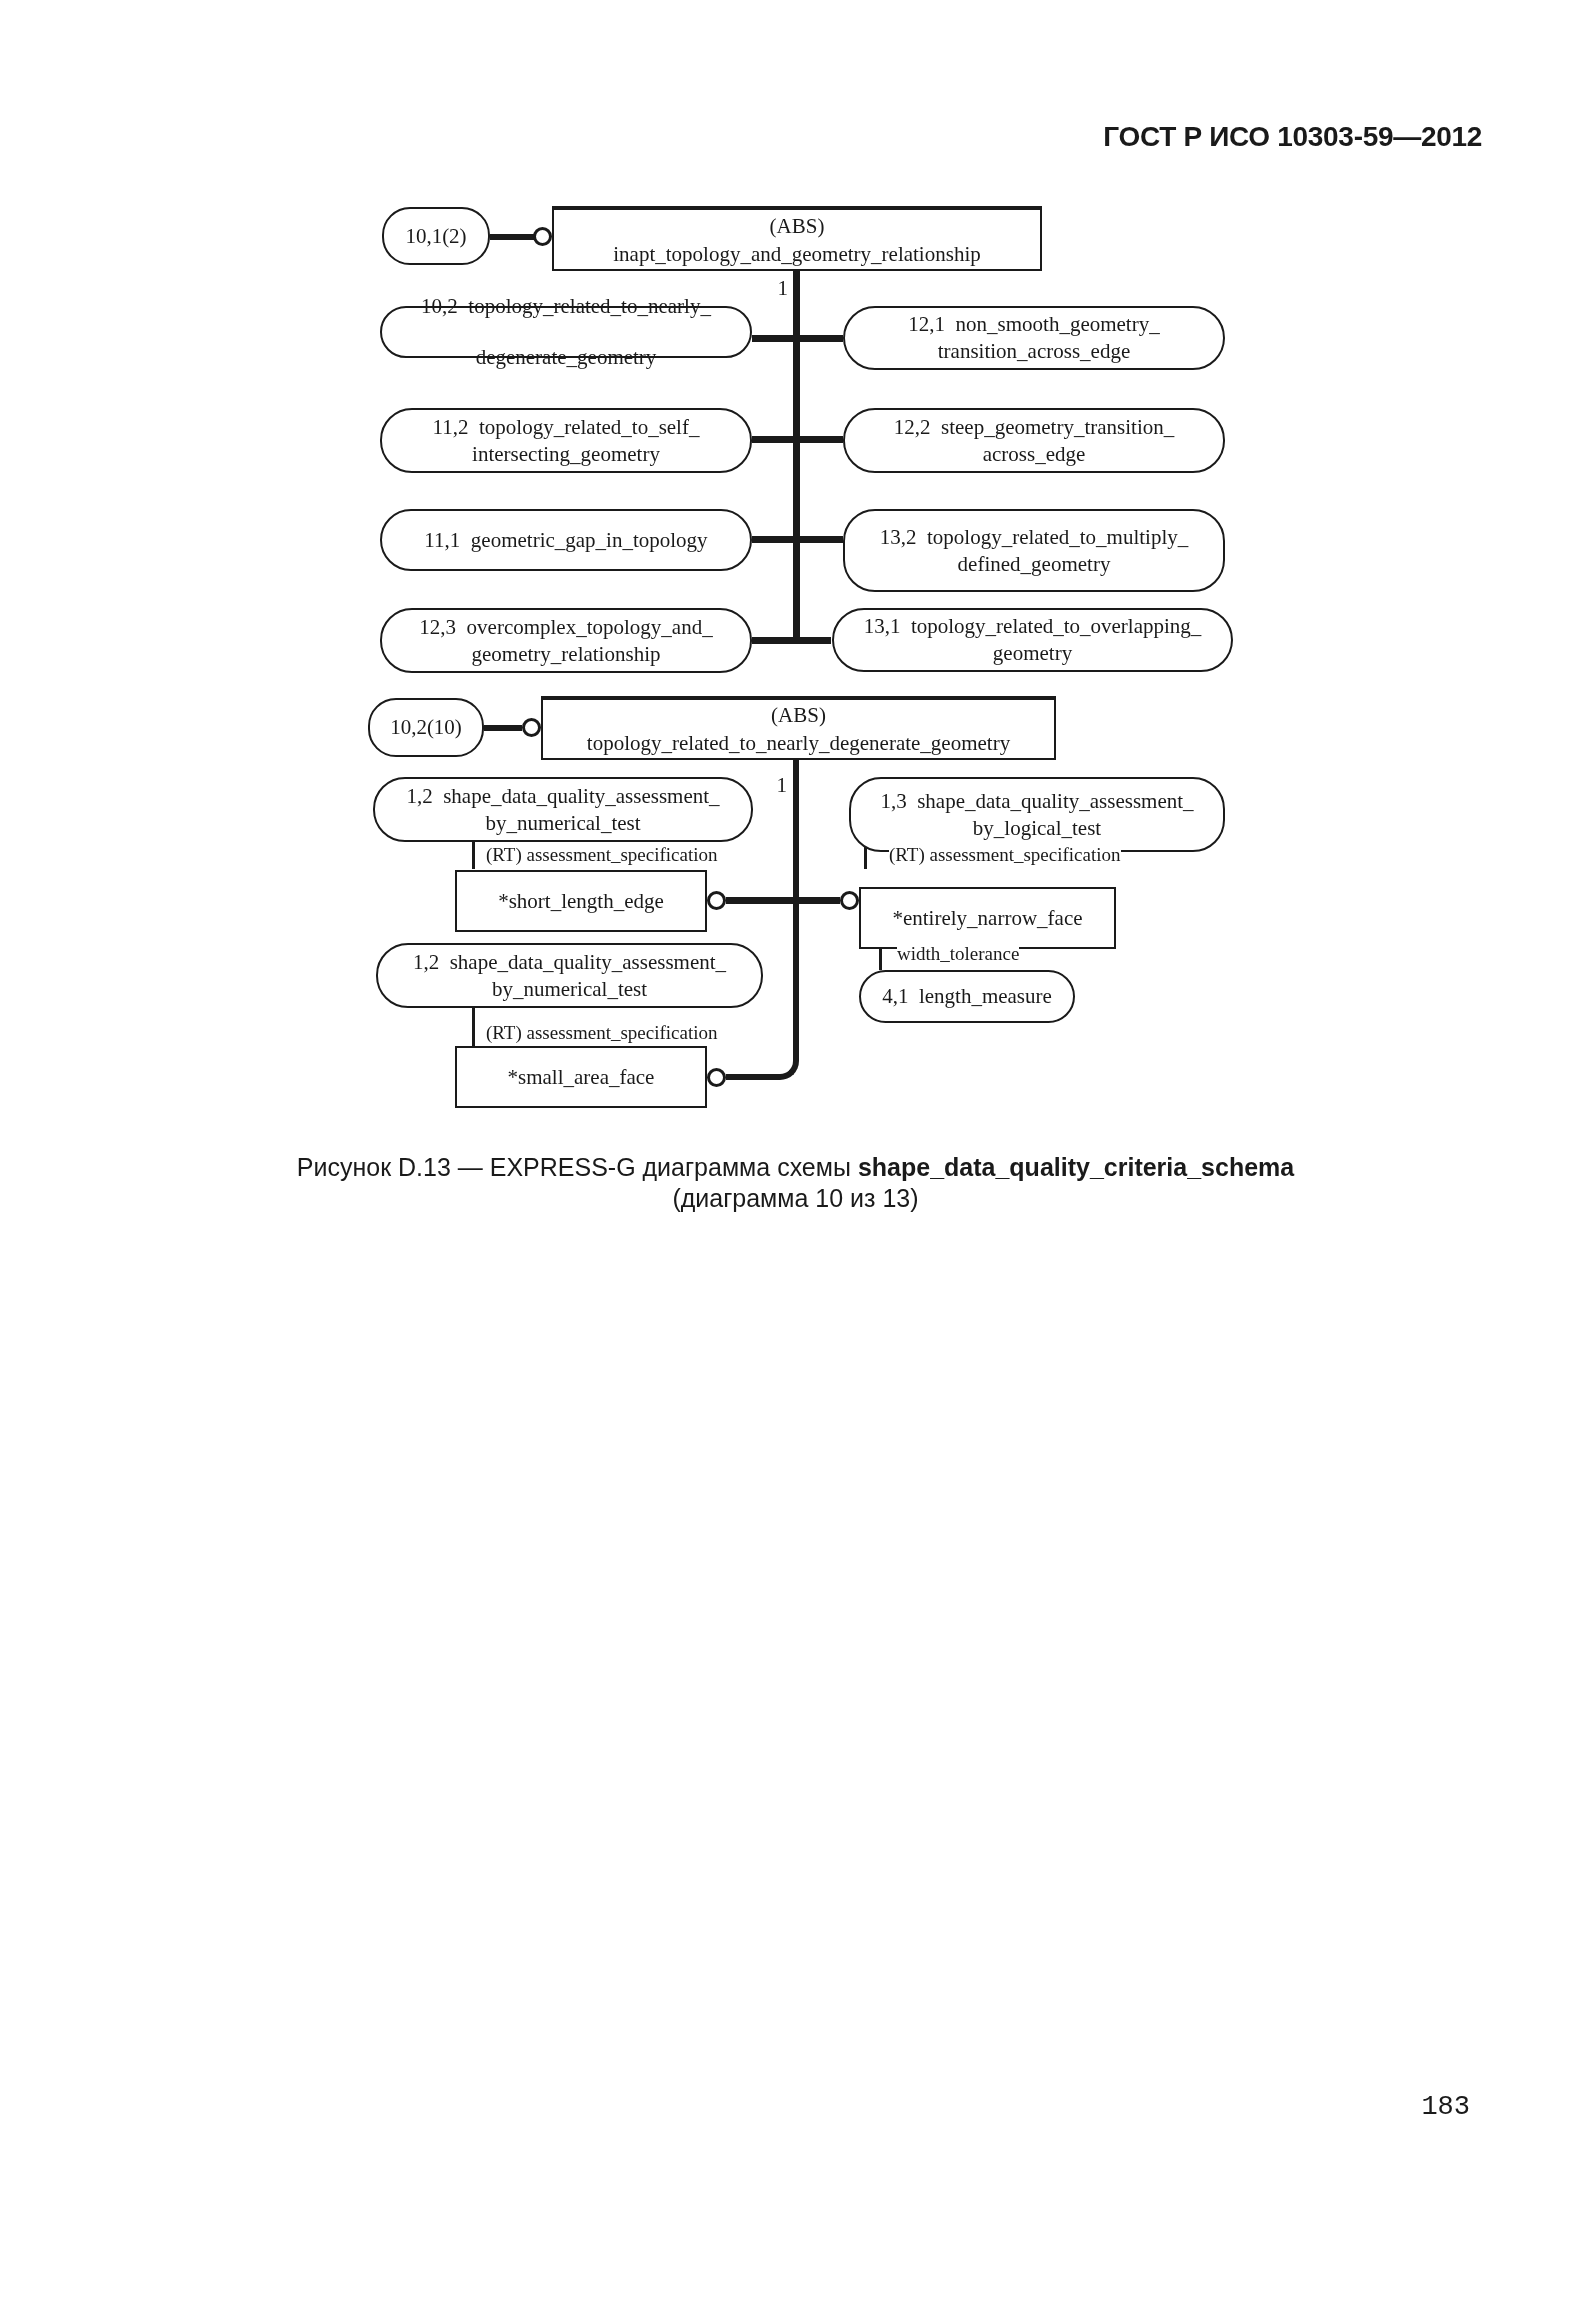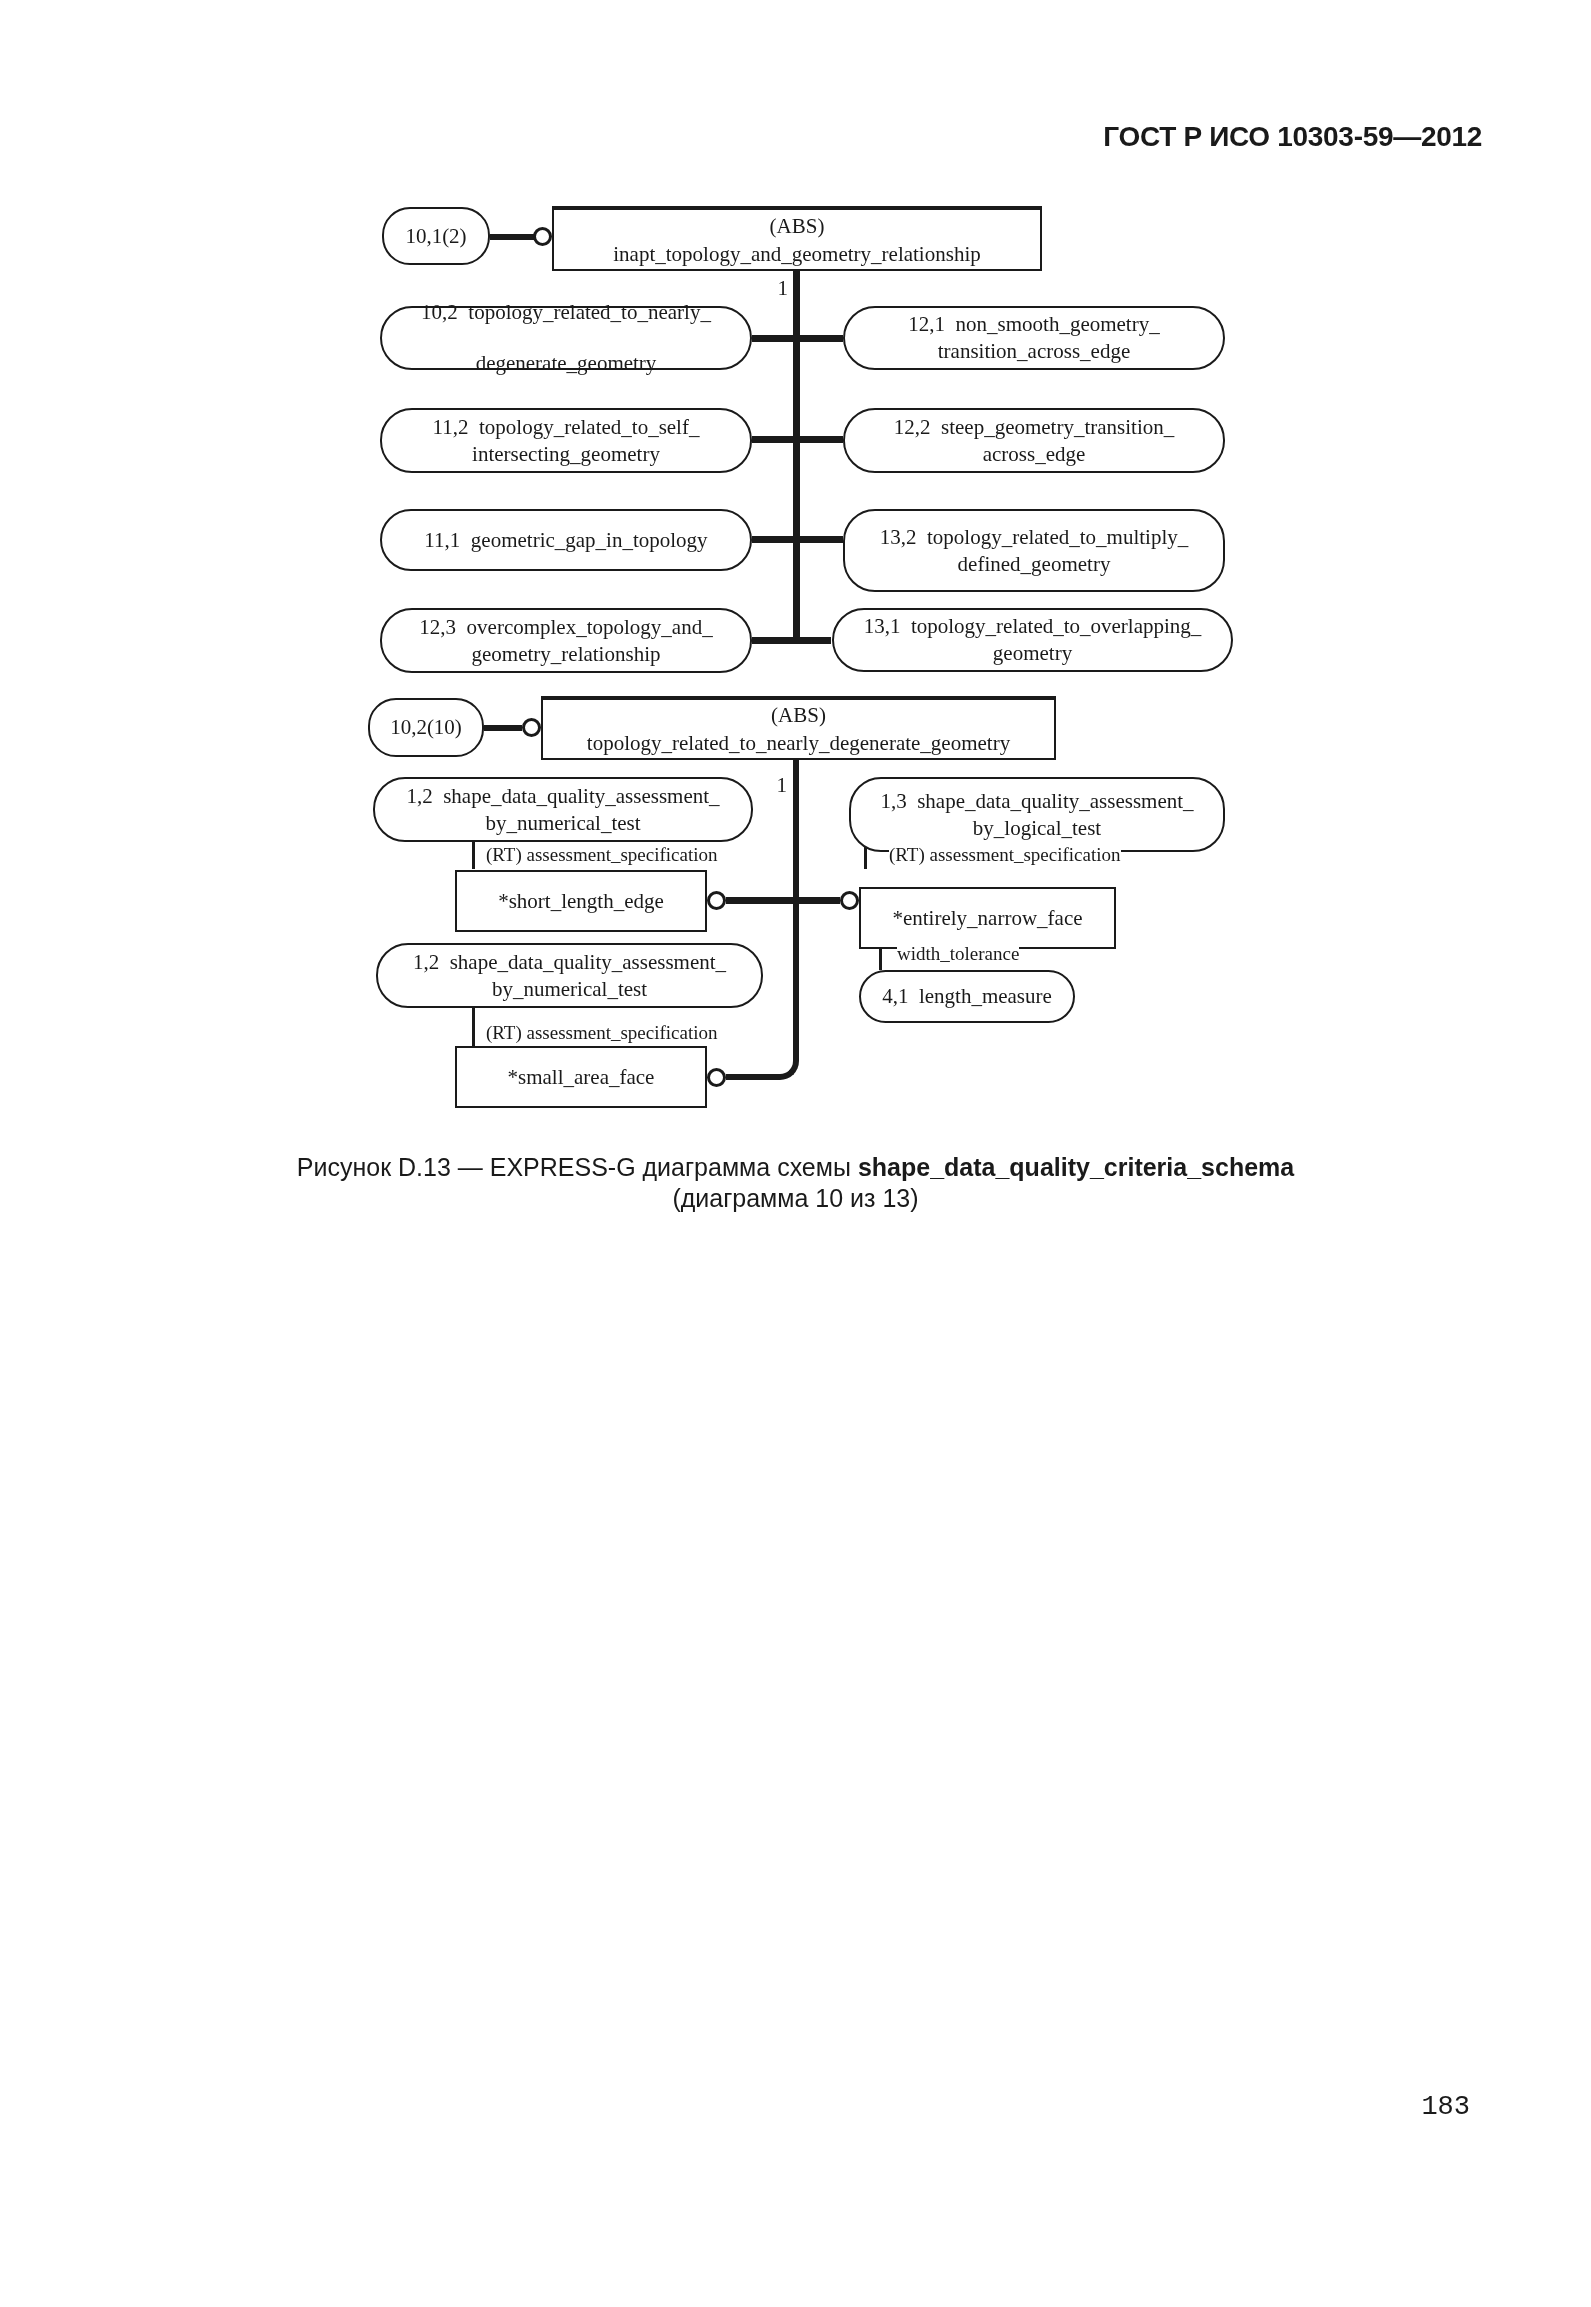--- a/index.html
+++ b/index.html
@@ -54,21 +54,21 @@
     </div>
 
     <div class="vline" style="left:793px;top:271px;width:6.7px;height:373px;"></div>
     <div class="card" style="left:734px;top:276px;width:54px;">1</div>
 
     <div class="hline" style="left:752px;top:335px;width:91px;height:6.7px;"></div>
     <div class="hline" style="left:752px;top:436px;width:91px;height:6.7px;"></div>
     <div class="hline" style="left:752px;top:536px;width:91px;height:6.7px;"></div>
     <div class="hline" style="left:752px;top:637px;width:79px;height:6.7px;"></div>
 
-    <div class="stadium" style="left:380px;top:306px;width:372px;height:64px;gap:24px;">
+    <div class="stadium" style="left:380px;top:306px;width:372px;height:52px;gap:24px;">
       <span>10,2  topology_related_to_nearly_</span>
       <span>degenerate_geometry</span>
     </div>
     <div class="stadium" style="left:380px;top:408px;width:372px;height:65px;">
       <span>11,2  topology_related_to_self_</span>
       <span>intersecting_geometry</span>
     </div>
     <div class="stadium" style="left:380px;top:509px;width:372px;height:62px;">
       <span>11,1  geometric_gap_in_topology</span>
     </div>

